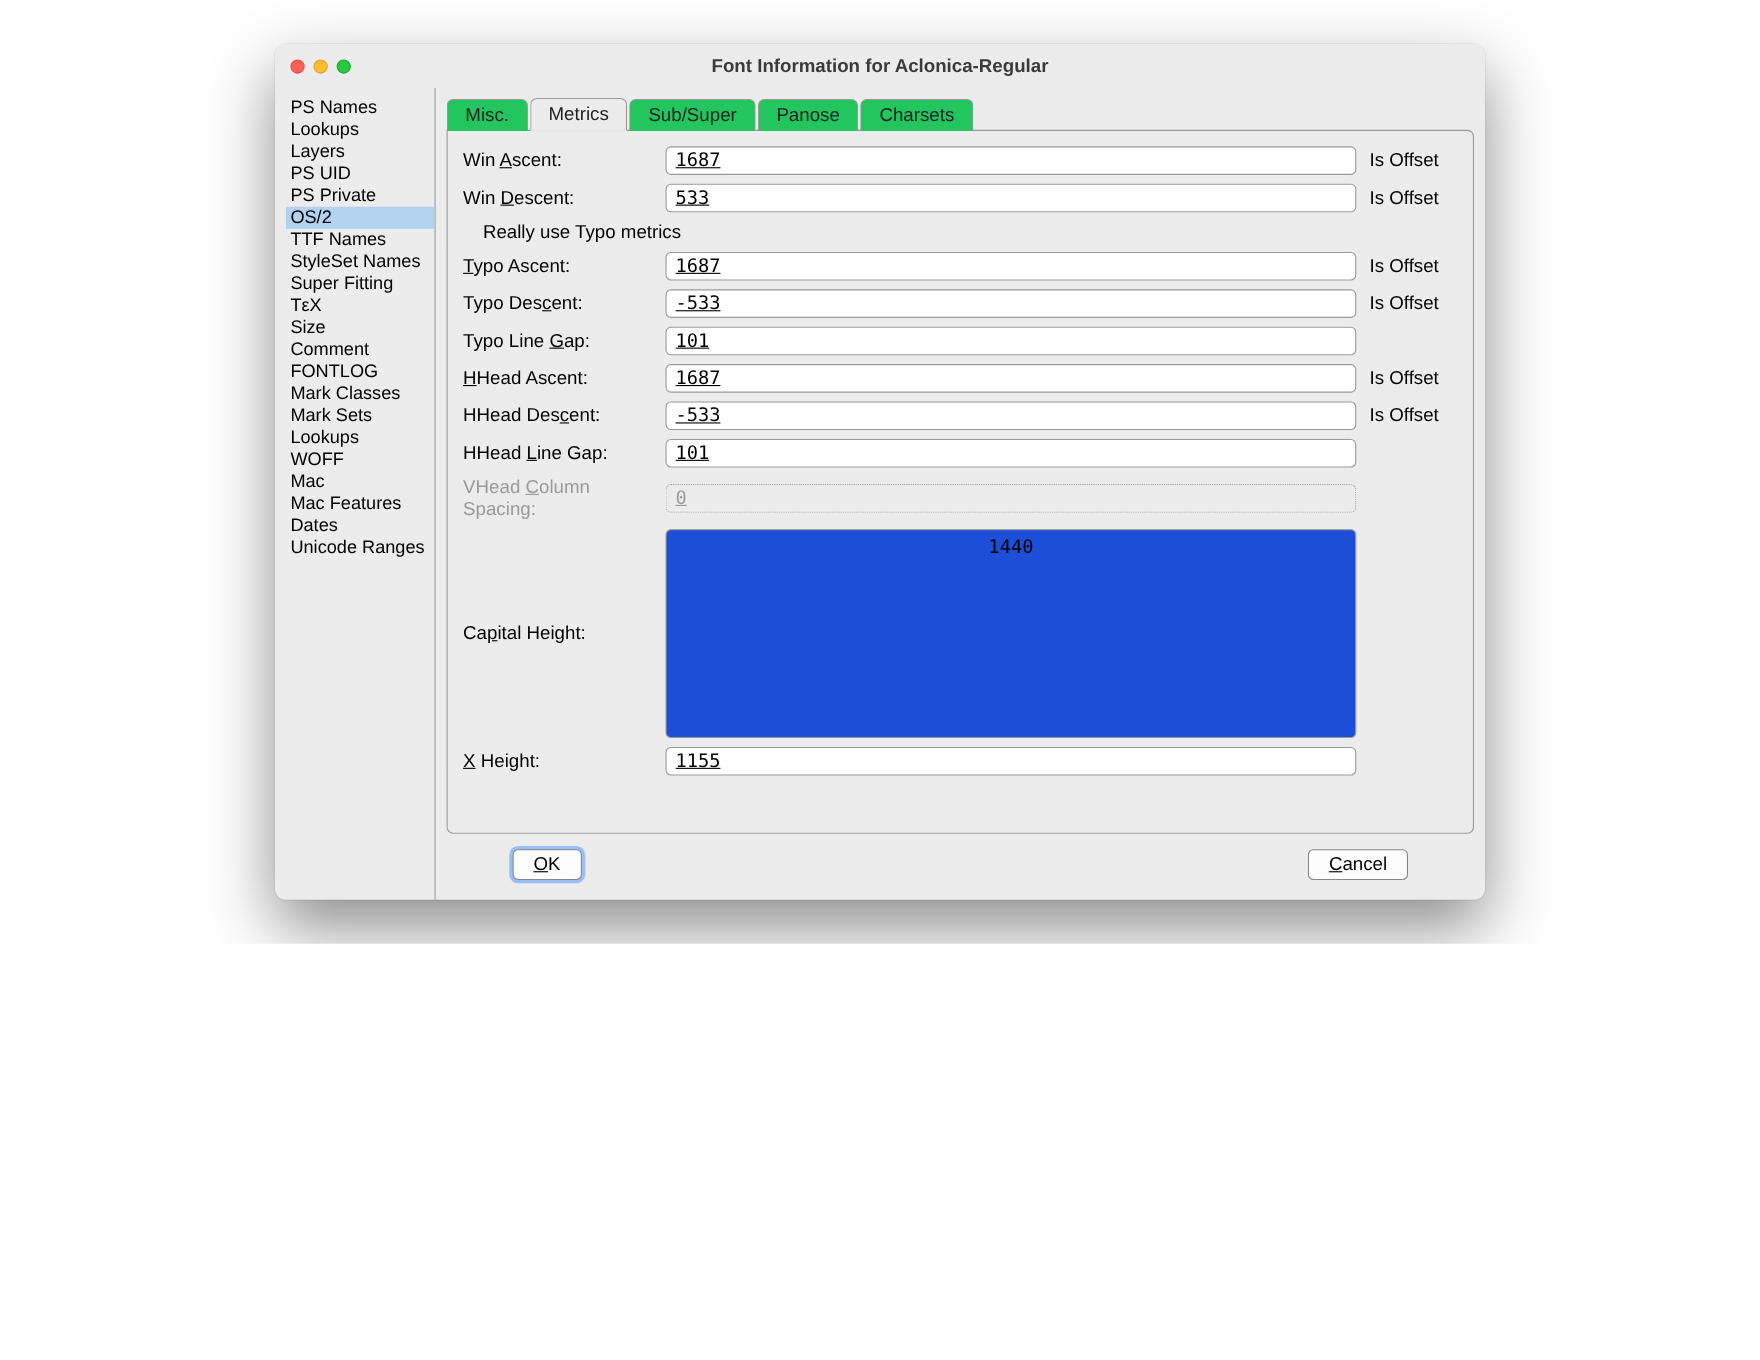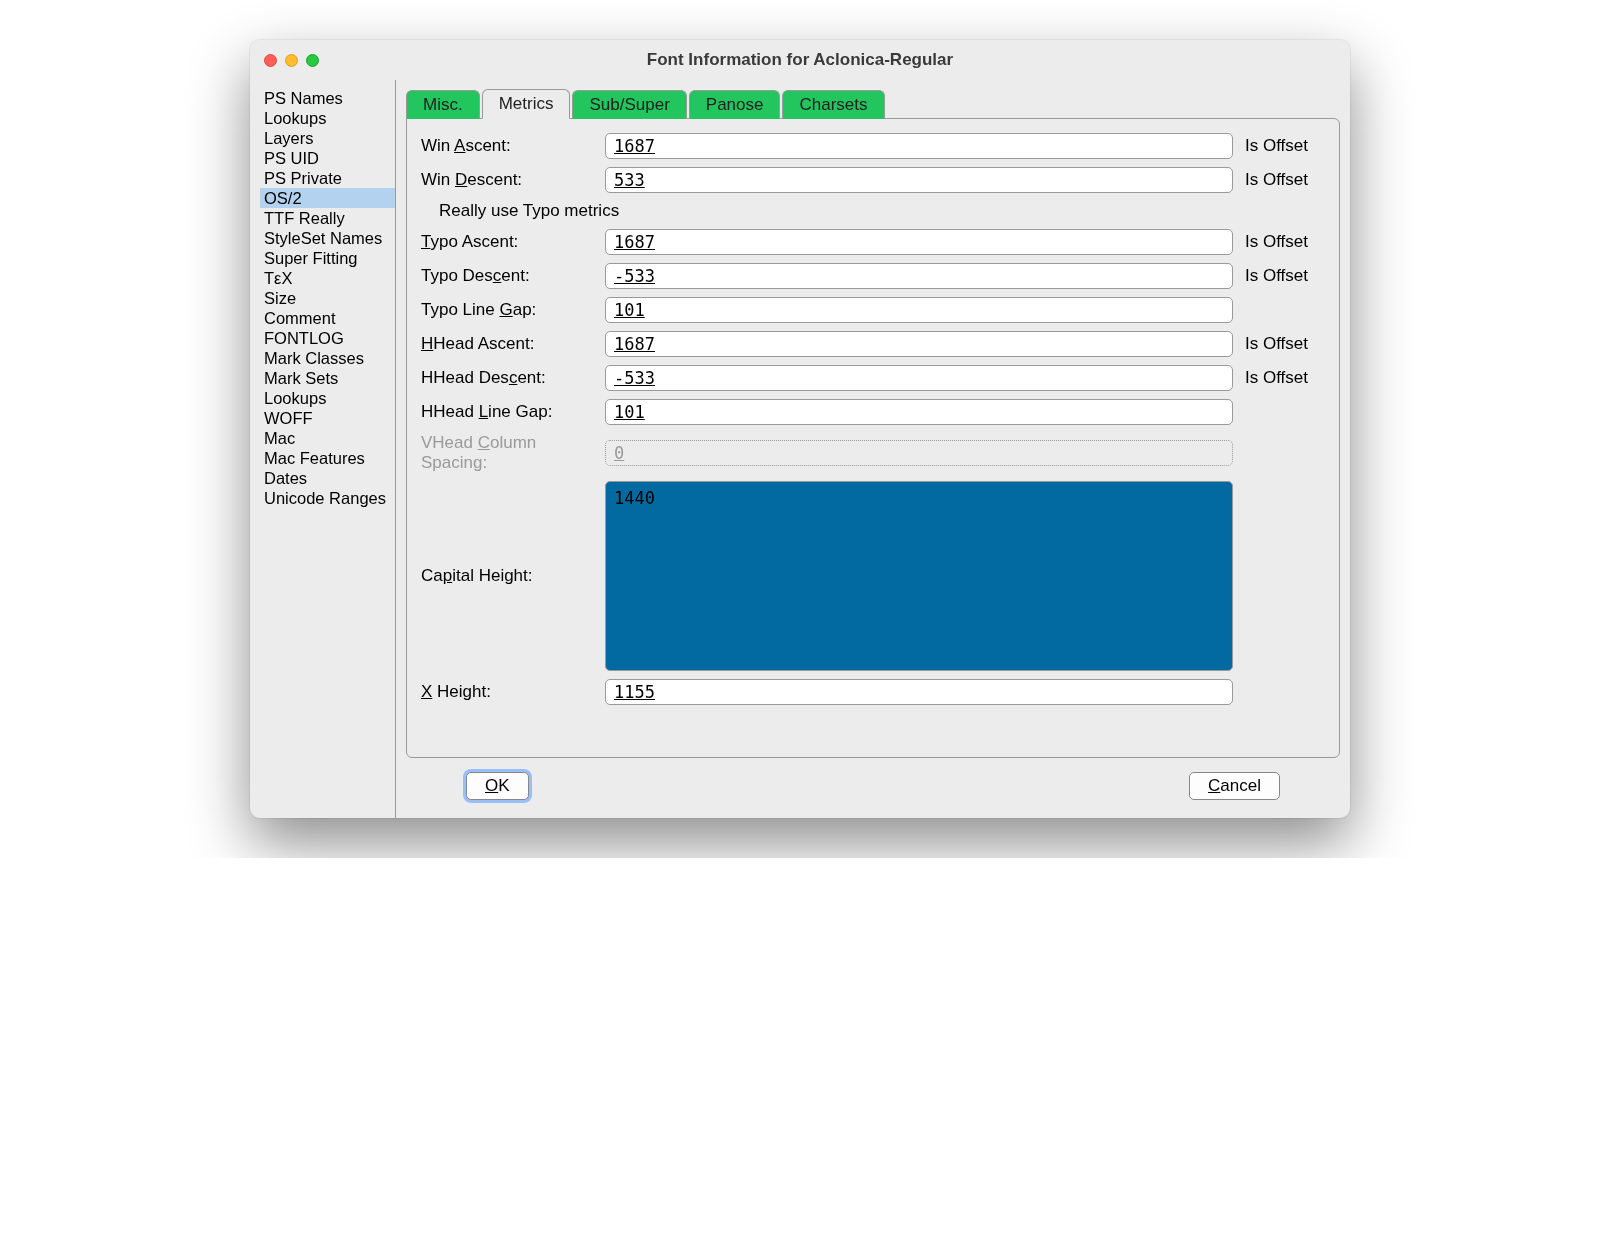--- a/index.html
+++ b/index.html
@@ -130,25 +130,26 @@
   input.text.disabled {
     background: #ececec;
     border: 1px dotted #9a9a9a;
     color: #9a9a9a;
   }
   textarea.text {
     flex: 1;
     height: 190px;
     border: 1px solid #9a9a9a;
     border-radius: 5px;
-    background: #0369a1;
+    background: #1d4ed8;
     padding: 6px 8px;
     font-family: ui-monospace, Menlo, monospace;
     font-size: 17px;
     resize: none;
+    text-align: center;
   }
   .offset {
     width: 80px;
     font-size: 17px;
     color: #000;
     margin-left: 6px;
   }
   .offset.spacer { visibility: hidden; }
   .checkbox-row {
     display: flex;
@@ -190,21 +191,21 @@
   </div>
 
   <div class="body">
     <div class="sidebar" id="sidebar">
         <div class="sidebar-item">PS Names</div>
         <div class="sidebar-item">Lookups</div>
         <div class="sidebar-item">Layers</div>
         <div class="sidebar-item">PS UID</div>
         <div class="sidebar-item">PS Private</div>
         <div class="sidebar-item selected">OS/2</div>
-        <div class="sidebar-item">TTF Really</div>
+        <div class="sidebar-item">TTF Names</div>
         <div class="sidebar-item">StyleSet Names</div>
         <div class="sidebar-item">Super Fitting</div>
         <div class="sidebar-item">TεX</div>
         <div class="sidebar-item">Size</div>
         <div class="sidebar-item">Comment</div>
         <div class="sidebar-item">FONTLOG</div>
         <div class="sidebar-item">Mark Classes</div>
         <div class="sidebar-item">Mark Sets</div>
         <div class="sidebar-item">Lookups</div>
         <div class="sidebar-item">WOFF</div>

